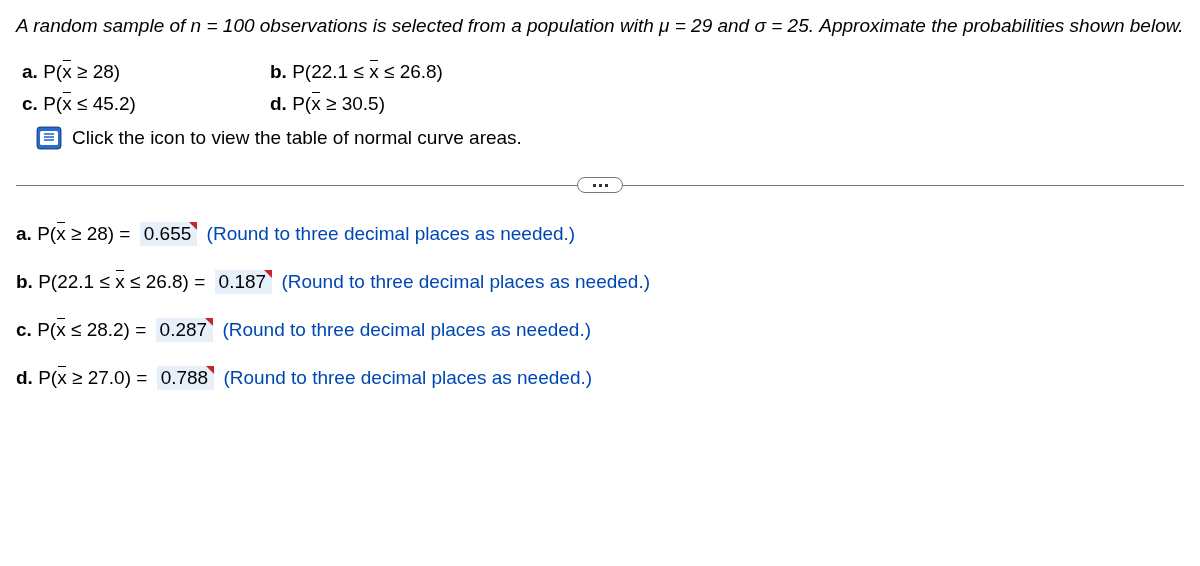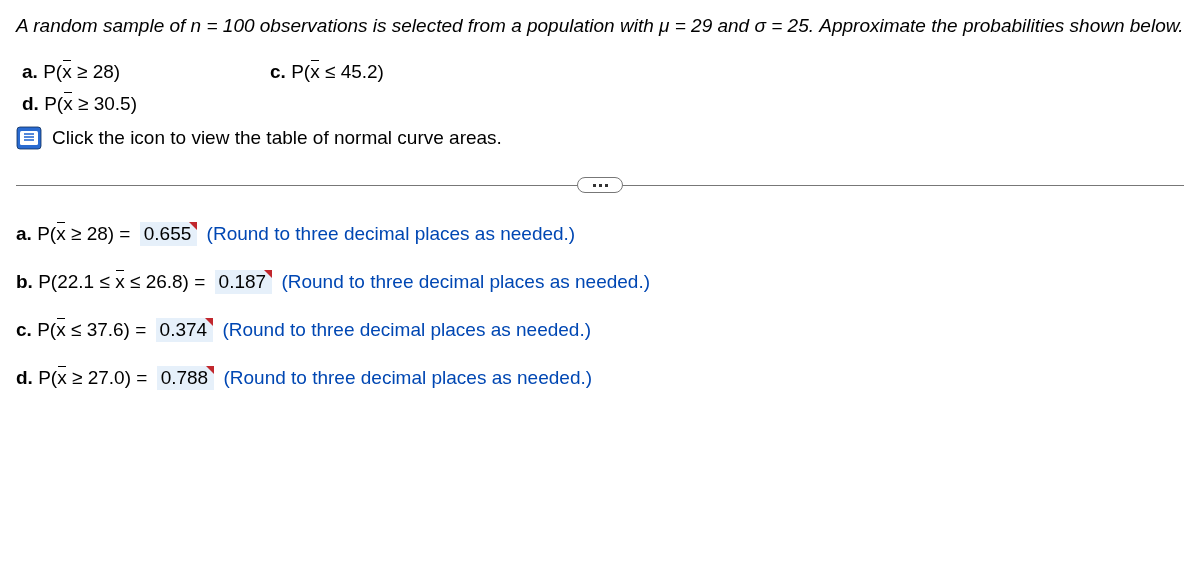--- a/index.html
+++ b/index.html
@@ -30,21 +30,21 @@
     .part {
       white-space: nowrap;
     }
     .part b, .ans-line b {
       font-weight: bold;
     }
     .icon-row {
       display: flex;
       align-items: center;
       gap: 10px;
-      margin-left: 0;
+      margin-left: 20px;
       margin-top: 6px;
       text-align: center;
     }
     .table-icon {
       width: 26px;
       height: 26px;
       flex-shrink: 0;
     }
     .divider-wrap {
       position: relative;
@@ -127,20 +127,24 @@
 <body>
 
 <div class="intro">A random sample of n = 100 observations is selected from a population with μ = 29 and σ = 25.  Approximate the probabilities shown below.</div>
 
 <div class="parts-grid">
   <div class="part">
     <b>a.</b>
     <span>P(</span><span class="xbar">x</span><span> ≥ 28)</span>
   </div>
   <div class="part">
+    <b>b.</b>
+    <span>P(22.1 ≤ </span><span class="xbar">x</span><span> ≤ 26.8)</span>
+  </div>
+  <div class="part">
     <b>c.</b>
     <span>P(</span><span class="xbar">x</span><span> ≤ 45.2)</span>
   </div>
   <div class="part">
     <b>d.</b>
     <span>P(</span><span class="xbar">x</span><span> ≥ 30.5)</span>
   </div>
 </div>
 
 <div class="icon-row">
@@ -173,21 +177,21 @@
   </div>
 
   <div class="ans-line">
     <b>b.</b>
     <span>P(22.1 ≤ </span><span class="xbar">x</span><span> ≤ 26.8) = </span><span class="ans-input">0.187</span>
     <span class="hint">(Round to three decimal places as needed.)</span>
   </div>
 
   <div class="ans-line">
     <b>c.</b>
-    <span>P(</span><span class="xbar">x</span><span> ≤ 37.6) = </span><span class="ans-input">0.374</span>
+    <span>P(</span><span class="xbar">x</span><span> ≤ 28.2) = </span><span class="ans-input">0.287</span>
     <span class="hint">(Round to three decimal places as needed.)</span>
   </div>
 
   <div class="ans-line">
     <b>d.</b>
     <span>P(</span><span class="xbar">x</span><span> ≥ 27.0) = </span><span class="ans-input">0.788</span>
     <span class="hint">(Round to three decimal places as needed.)</span>
   </div>
 </div>
 

